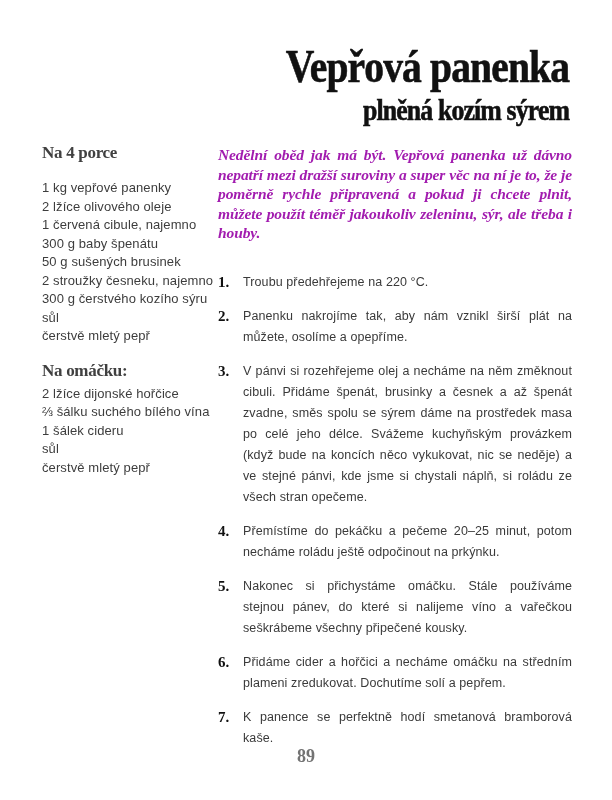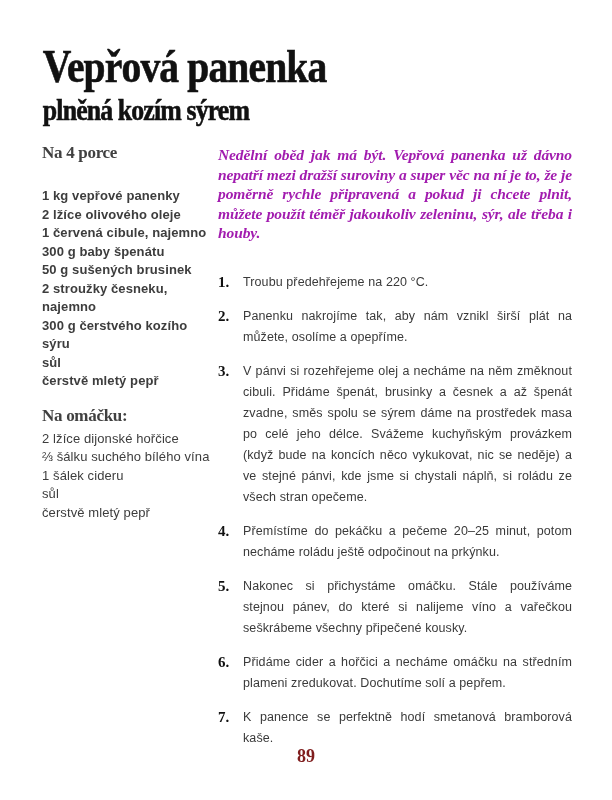--- a/index.html
+++ b/index.html
@@ -17,21 +17,21 @@
     font-family: "Liberation Sans", sans-serif;
     overflow: hidden;
   }
 
   
   .title-block {
     position: absolute;
     top: 42px;
     left: 0;
     right: 0;
-    text-align: left;
+    text-align: right;
   }
   .title-line {
     display: block;
     font-family: "Liberation Serif", serif;
     font-weight: bold;
     color: #111111;
     letter-spacing: -1px;
     transform: scaleX(0.86);
     transform-origin: 50% 50%;
     -webkit-text-stroke: 0.6px #111111;
@@ -76,21 +76,21 @@
   }
   .ing-list {
     list-style: none;
     margin: 0;
     padding: 0;
     font-size: 13px;
     line-height: 18.5px;
     letter-spacing: 0.1px;
     color: #3d3d3d;
   }
-  .ing-list.main-list { margin-top: 24px; font-weight: bold; }
+  .ing-list.main-list { margin-top: 16px; }
   .sauce-heading { margin-top: 15px; }
   .ing-list.sauce-list { margin-top: 4px; }
 
   
   .intro {
     margin: 2px 0 0 0;
     font-family: "Liberation Serif", serif;
     font-weight: bold;
     font-style: italic;
     font-size: 15.5px;
@@ -130,21 +130,21 @@
   
   .page-number {
     position: absolute;
     left: 0;
     right: 0;
     bottom: 33px;
     text-align: center;
     font-family: "Liberation Serif", serif;
     font-weight: bold;
     font-size: 18px;
-    color: #7f1d1d;
+    color: #737373;
   }
 </style>
 </head>
 <body>
 
 <div class="page">
 
   <div class="title-block">
     <span class="title-line title-main">Vepřová panenka</span>
     <span class="title-line title-sub">plněná kozím sýrem</span>

